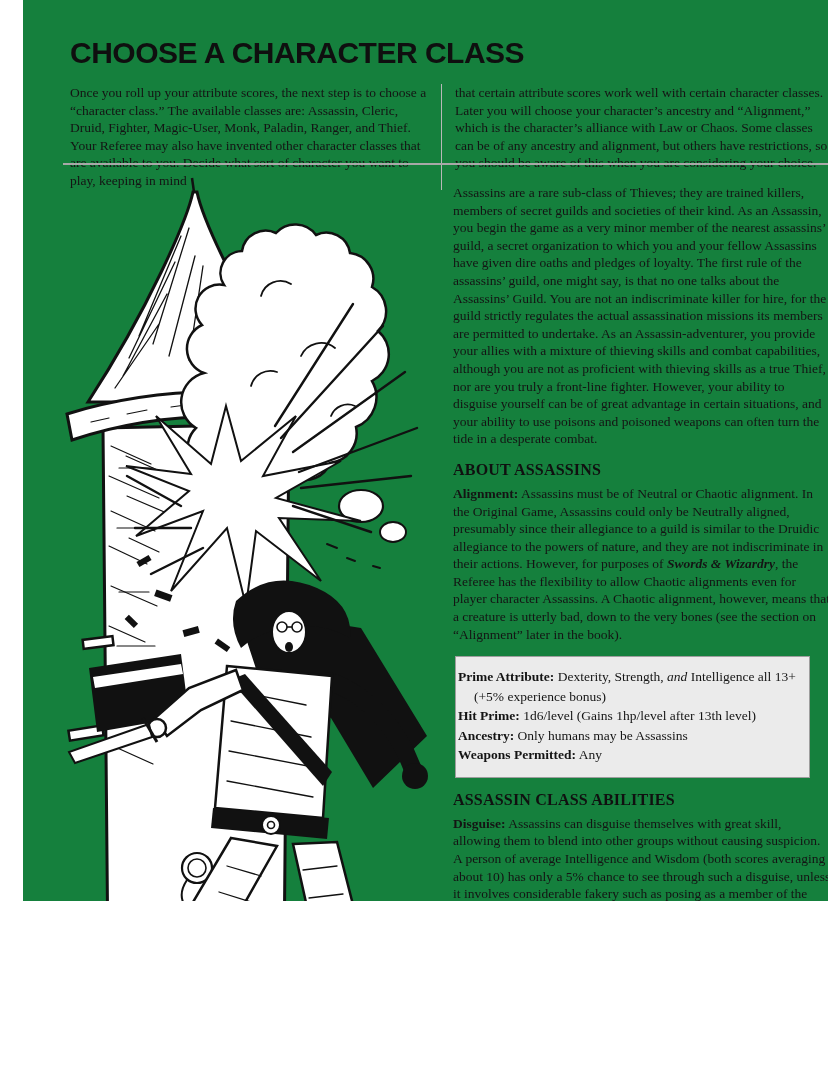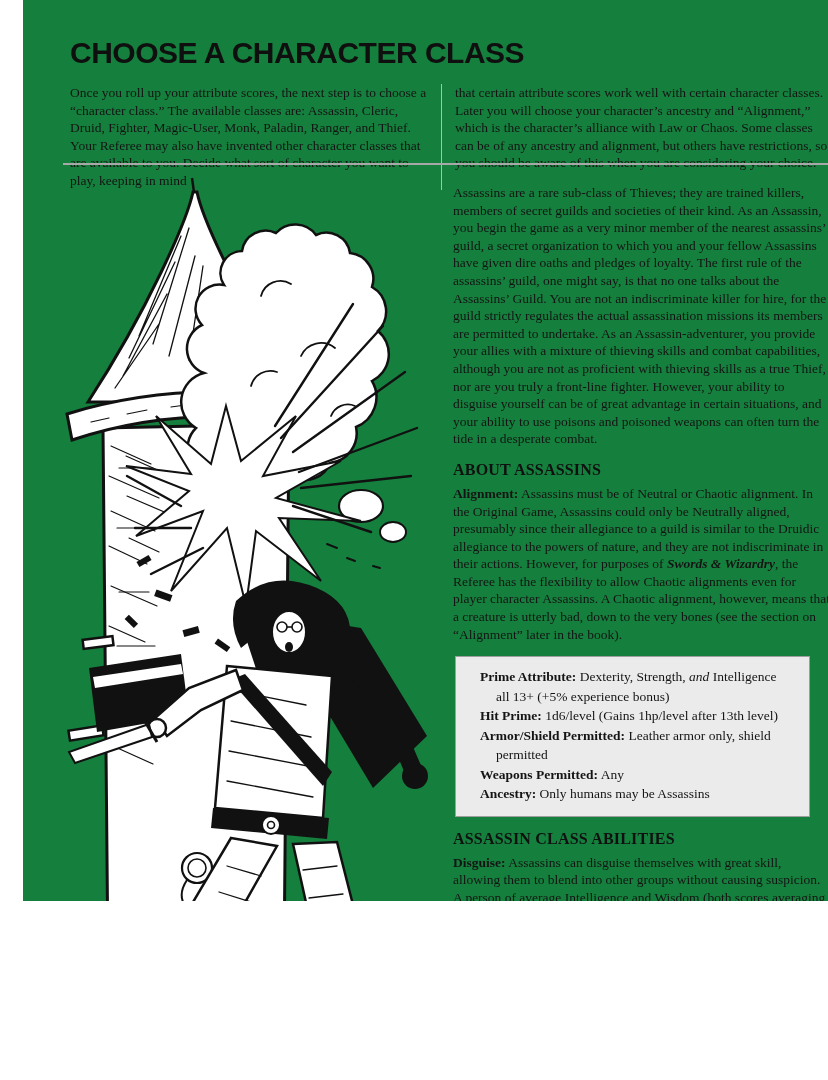--- a/index.html
+++ b/index.html
@@ -22,21 +22,21 @@
   .art{position:absolute;left:8px;top:176px;width:404px;height:904px;margin:0;}
   .rightcol{position:absolute;left:430px;top:184px;width:378px;}
   .h2{
     font-family:"Liberation Sans",sans-serif;font-weight:bold;
     font-size:29px;letter-spacing:-0.5px;margin:0 0 7px;color:#0f0f0f;
   }
   .body-p{font-size:13.5px;line-height:17.6px;margin:0;}
   .h3{font-size:16px;font-weight:bold;margin:13px 0 6px;letter-spacing:0.2px;color:#101010;}
   .statbox{
     background:#ebebeb;border:1px solid #9e9e9e;
-    margin:13px 21px 2px 2px;padding:10px 24px 12px;
+    margin:13px 21px 2px 2px;padding:10px 2px 12px;
     font-size:13.5px;line-height:19.5px;
   }
   .stat-line{padding-left:16px;text-indent:-16px;}
   .lbl{font-weight:bold;}
   .bi{font-weight:bold;font-style:italic;font-family:Liberation Serif, serif;}
   .it{font-style:italic;}
   svg .ln{stroke:#111;stroke-linecap:round;fill:none;}
 </style>
 </head>
 <body>
@@ -152,23 +152,22 @@
 
     <p class="body-p">Assassins are a rare sub-class of Thieves; they are trained killers, members of secret guilds and societies of their kind. As an Assassin, you begin the game as a very minor member of the nearest assassins’ guild, a secret organization to which you and your fellow Assassins have given dire oaths and pledges of loyalty. The first rule of the assassins’ guild, one might say, is that no one talks about the Assassins’ Guild. You are not an indiscriminate killer for hire, for the guild strictly regulates the actual assassination missions its members are permitted to undertake. As an Assassin-adventurer, you provide your allies with a mixture of thieving skills and combat capabilities, although you are not as proficient with thieving skills as a true Thief, nor are you truly a front-line fighter. However, your ability to disguise yourself can be of great advantage in certain situations, and your ability to use poisons and poisoned weapons can often turn the tide in a desperate combat.</p>
 
     <h3 class="h3">ABOUT ASSASSINS</h3>
 
     <p class="body-p"><span class="lbl">Alignment:</span><span> Assassins must be of Neutral or Chaotic alignment. In the Original Game, Assassins could only be Neutrally aligned, presumably since their allegiance to a guild is similar to the Druidic allegiance to the powers of nature, and they are not indiscriminate in their actions. However, for purposes of </span><span class="bi">Swords &amp; Wizardry</span><span>, the Referee has the flexibility to allow Chaotic alignments even for player character Assassins. A Chaotic alignment, however, means that a creature is utterly bad, down to the very bones (see the section on “Alignment” later in the book).</span></p>
 
     <div class="statbox">
       <div class="stat-line"><span class="lbl">Prime Attribute:</span><span> Dexterity, Strength, </span><span class="it">and</span><span> Intelligence all 13+ (+5% experience bonus)</span></div>
       <div class="stat-line"><span class="lbl">Hit Prime:</span><span> 1d6/level (Gains 1hp/level after 13th level)</span></div>
-      <div class="stat-line"><span class="lbl">Armor/Shield Permitted:</span><span> Leather armor only, shield permitted</span></div>
+      <div class="stat-line"><span class="lbl">Ancestry:</span><span> Only humans may be Assassins</span></div>
       <div class="stat-line"><span class="lbl">Weapons Permitted:</span><span> Any</span></div>
-      <div class="stat-line"><span class="lbl">Ancestry:</span><span> Only humans may be Assassins</span></div>
     </div>
 
     <h3 class="h3">ASSASSIN CLASS ABILITIES</h3>
 
     <p class="body-p"><span class="lbl">Disguise:</span><span> Assassins can disguise themselves with great skill, allowing them to blend into other groups without causing suspicion. A person of average Intelligence and Wisdom (both scores averaging about 10) has only a 5% chance to see through such a disguise, unless it involves considerable fakery such as posing as a member of the opposite sex. In these cases, the base chance to detect the disguise is 10%. The Referee will modify these chances to take the observer’s intelligence into account. As a rough guideline, if the observer had the brutish intelligence of an orc or a particularly foolish human, the chance to detect the disguise might drop by 1% or 2%. If the observer were a captain of the guard, a Cleric, a Magic-User, or were otherwise of greater than average mental capacity, the chance to detect such a disguise would increase by 1% to</span></p>
   </div>
 
 </div>
 
 </body></html>

